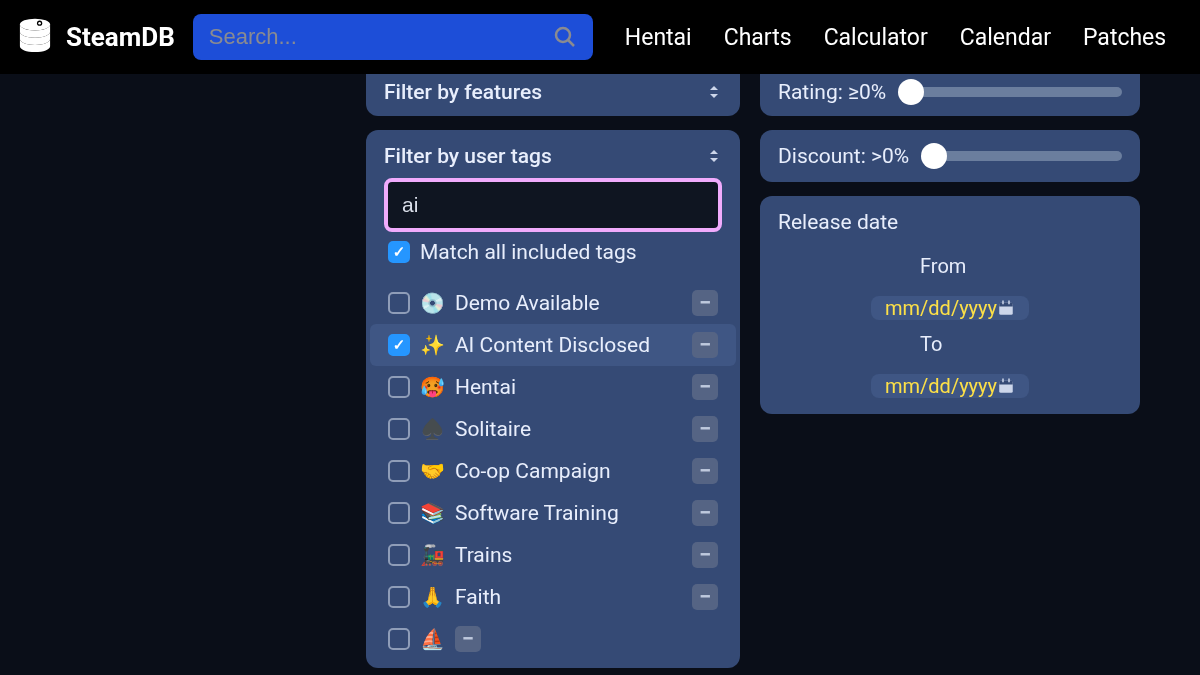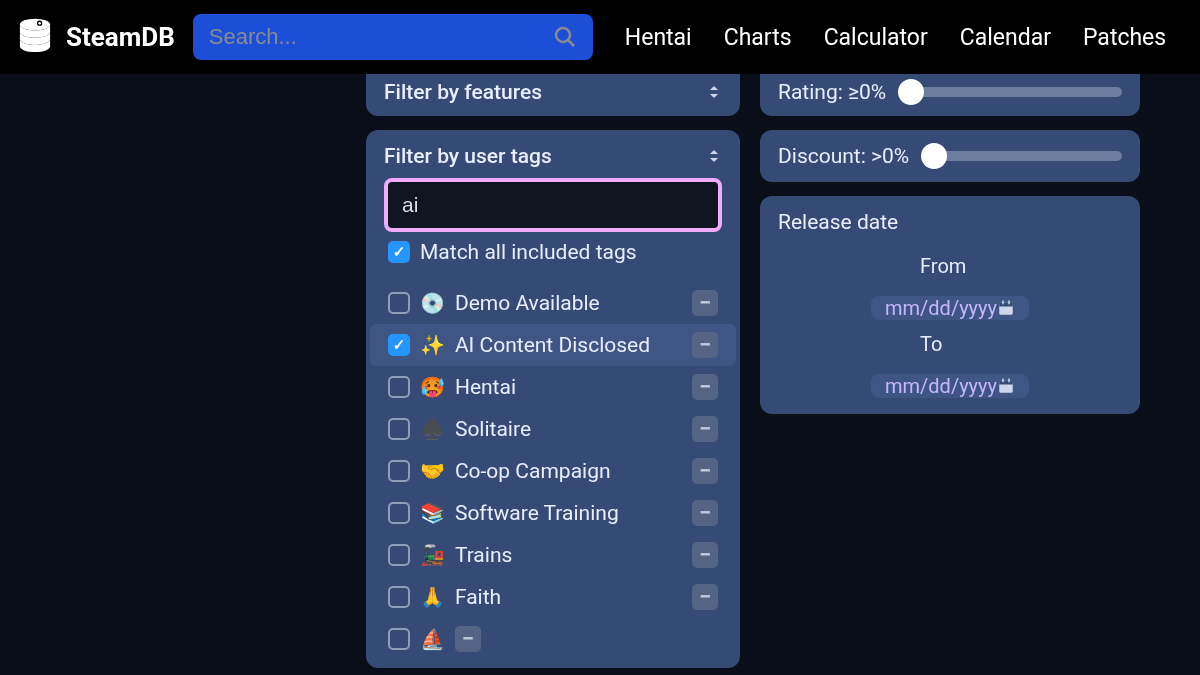--- a/index.html
+++ b/index.html
@@ -108,21 +108,21 @@
 .slider-thumb {
   position:absolute; left:-2px; top:50%; transform:translate(0,-50%);
   width:26px; height:26px; border-radius:50%; background:#fff;
 }
 .release-panel .panel-title { font-size:21px; margin-bottom:20px; }
 .date-row { display:flex; align-items:center; gap:18px; margin-bottom:12px;flex-direction:column; }
 .date-label { width:60px; font-size:20px; }
 .date-input {
   flex:1; height:46px; background:#3f5684; border-radius:8px;
   display:flex; align-items:center; justify-content:space-between;
-  padding:0 14px; color:#c4b5fd; font-size:20px;
+  padding:0 14px; color:#fde047; font-size:20px;
 }
 .cal-icon { width:18px; height:18px; color:#cdd6ea; }
 .cut { overflow:hidden; }
 </style>
 </head>
 <body>
 
 <div class="header">
   <div class="logo">
     <svg class="logo-icon" viewBox="0 0 128 128" fill="currentColor">

